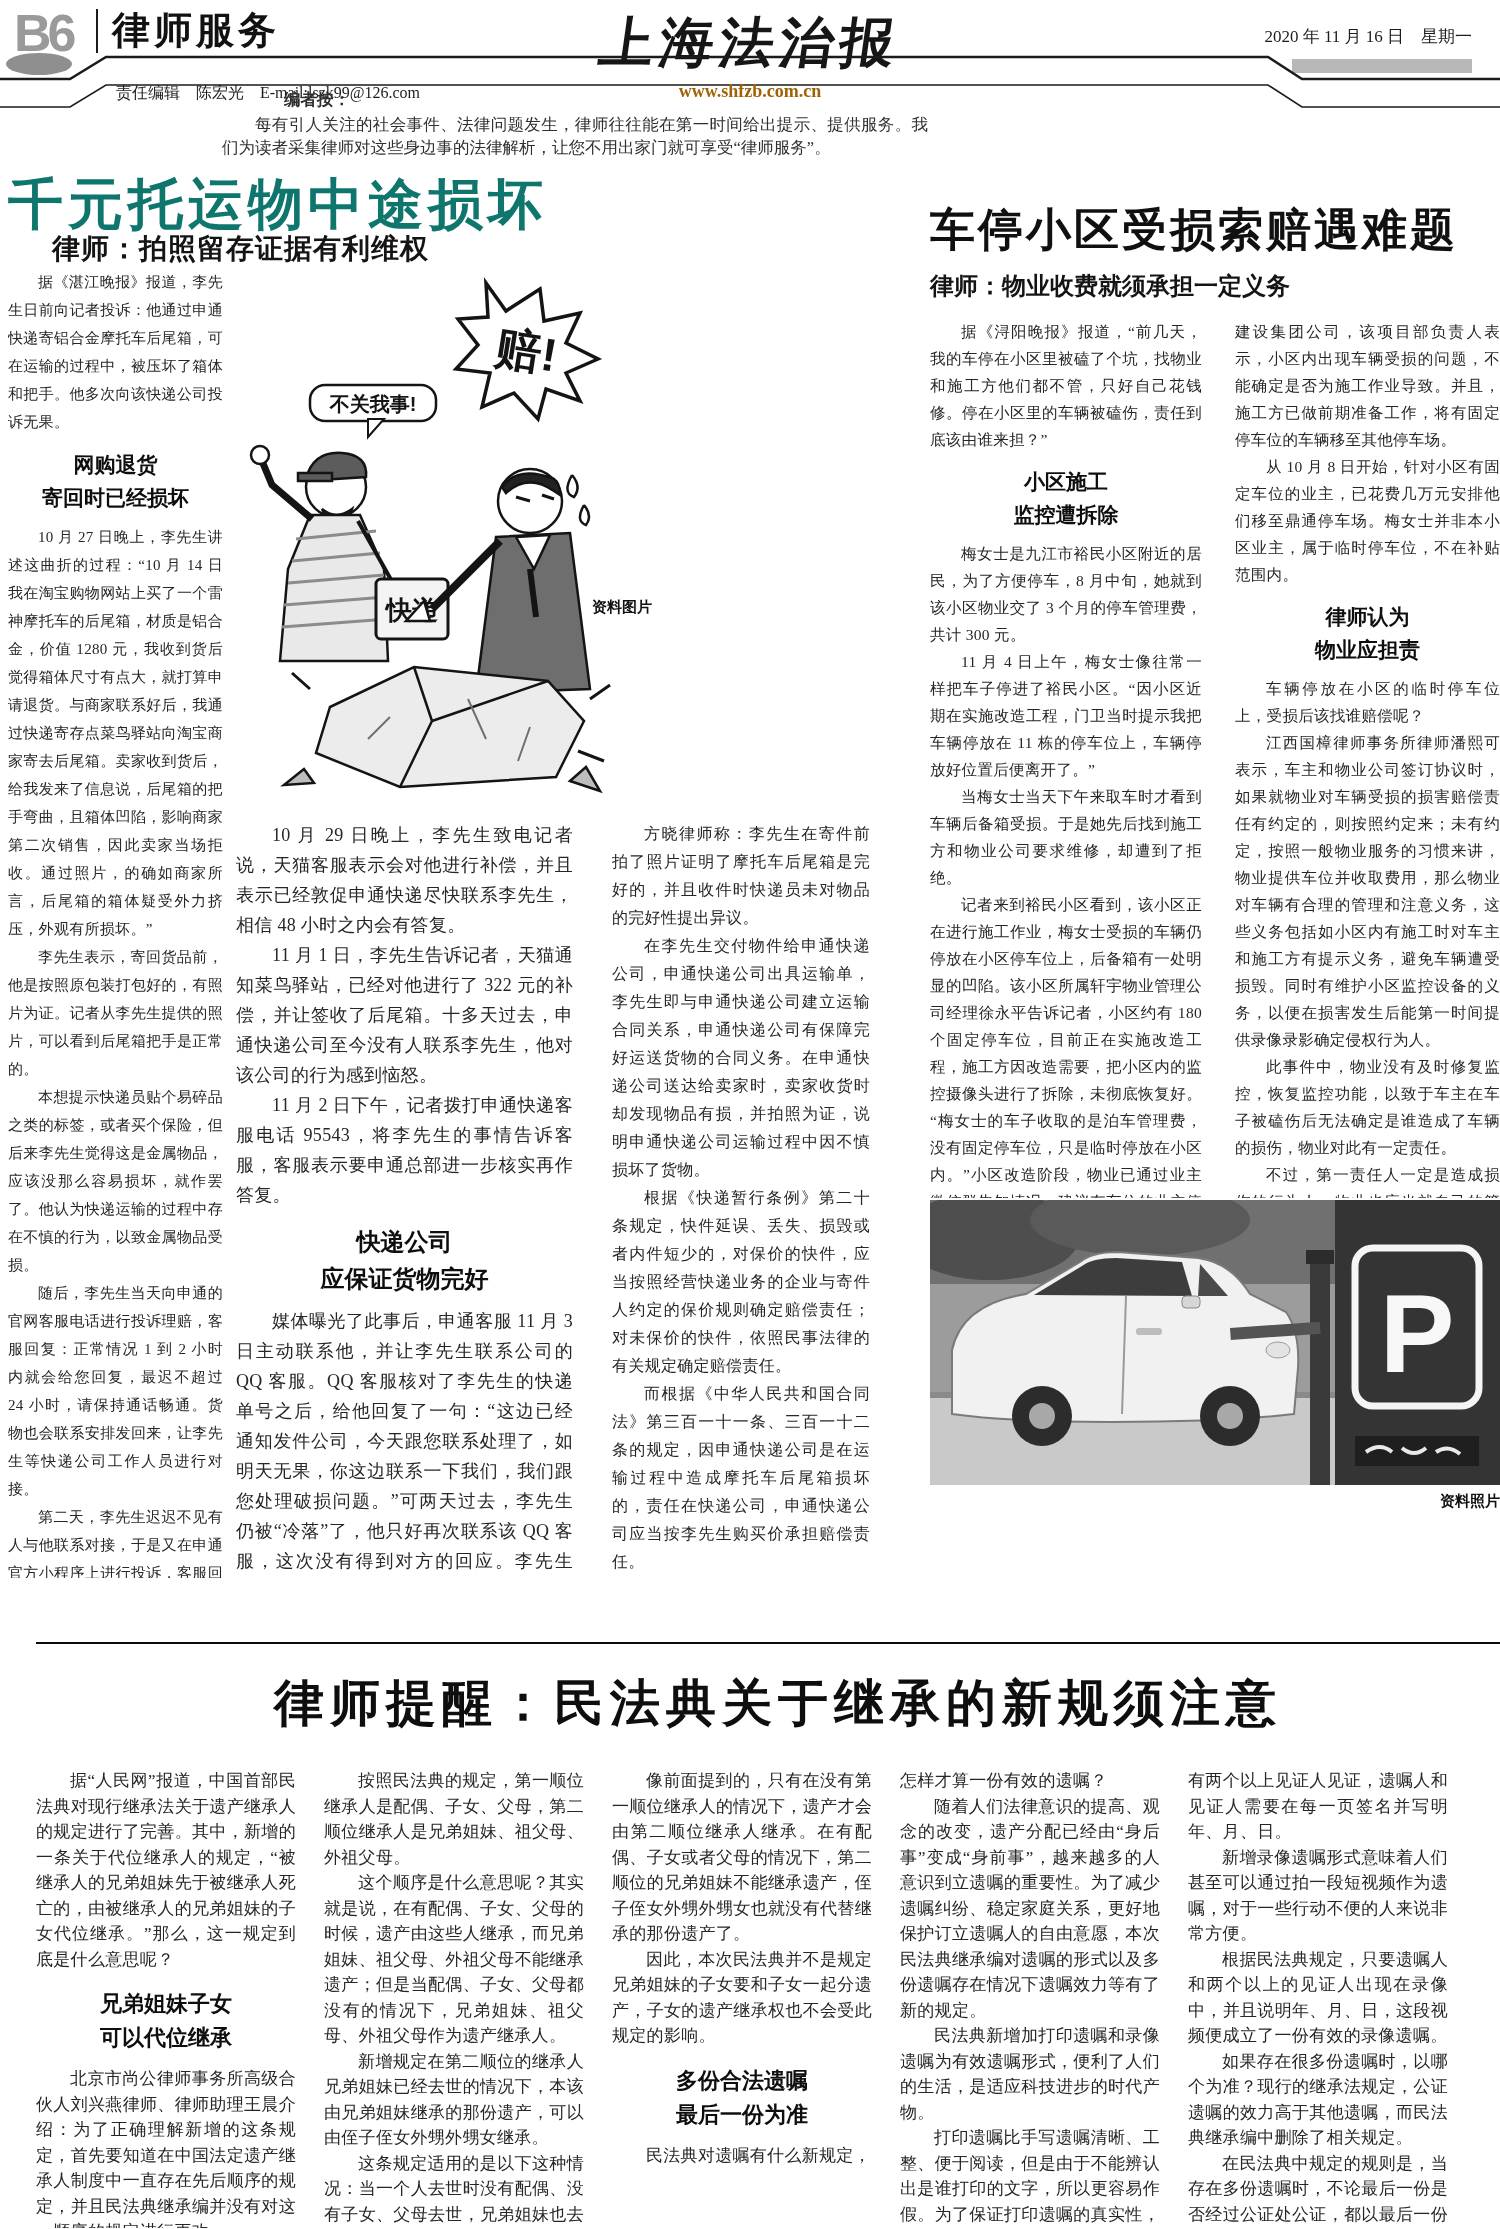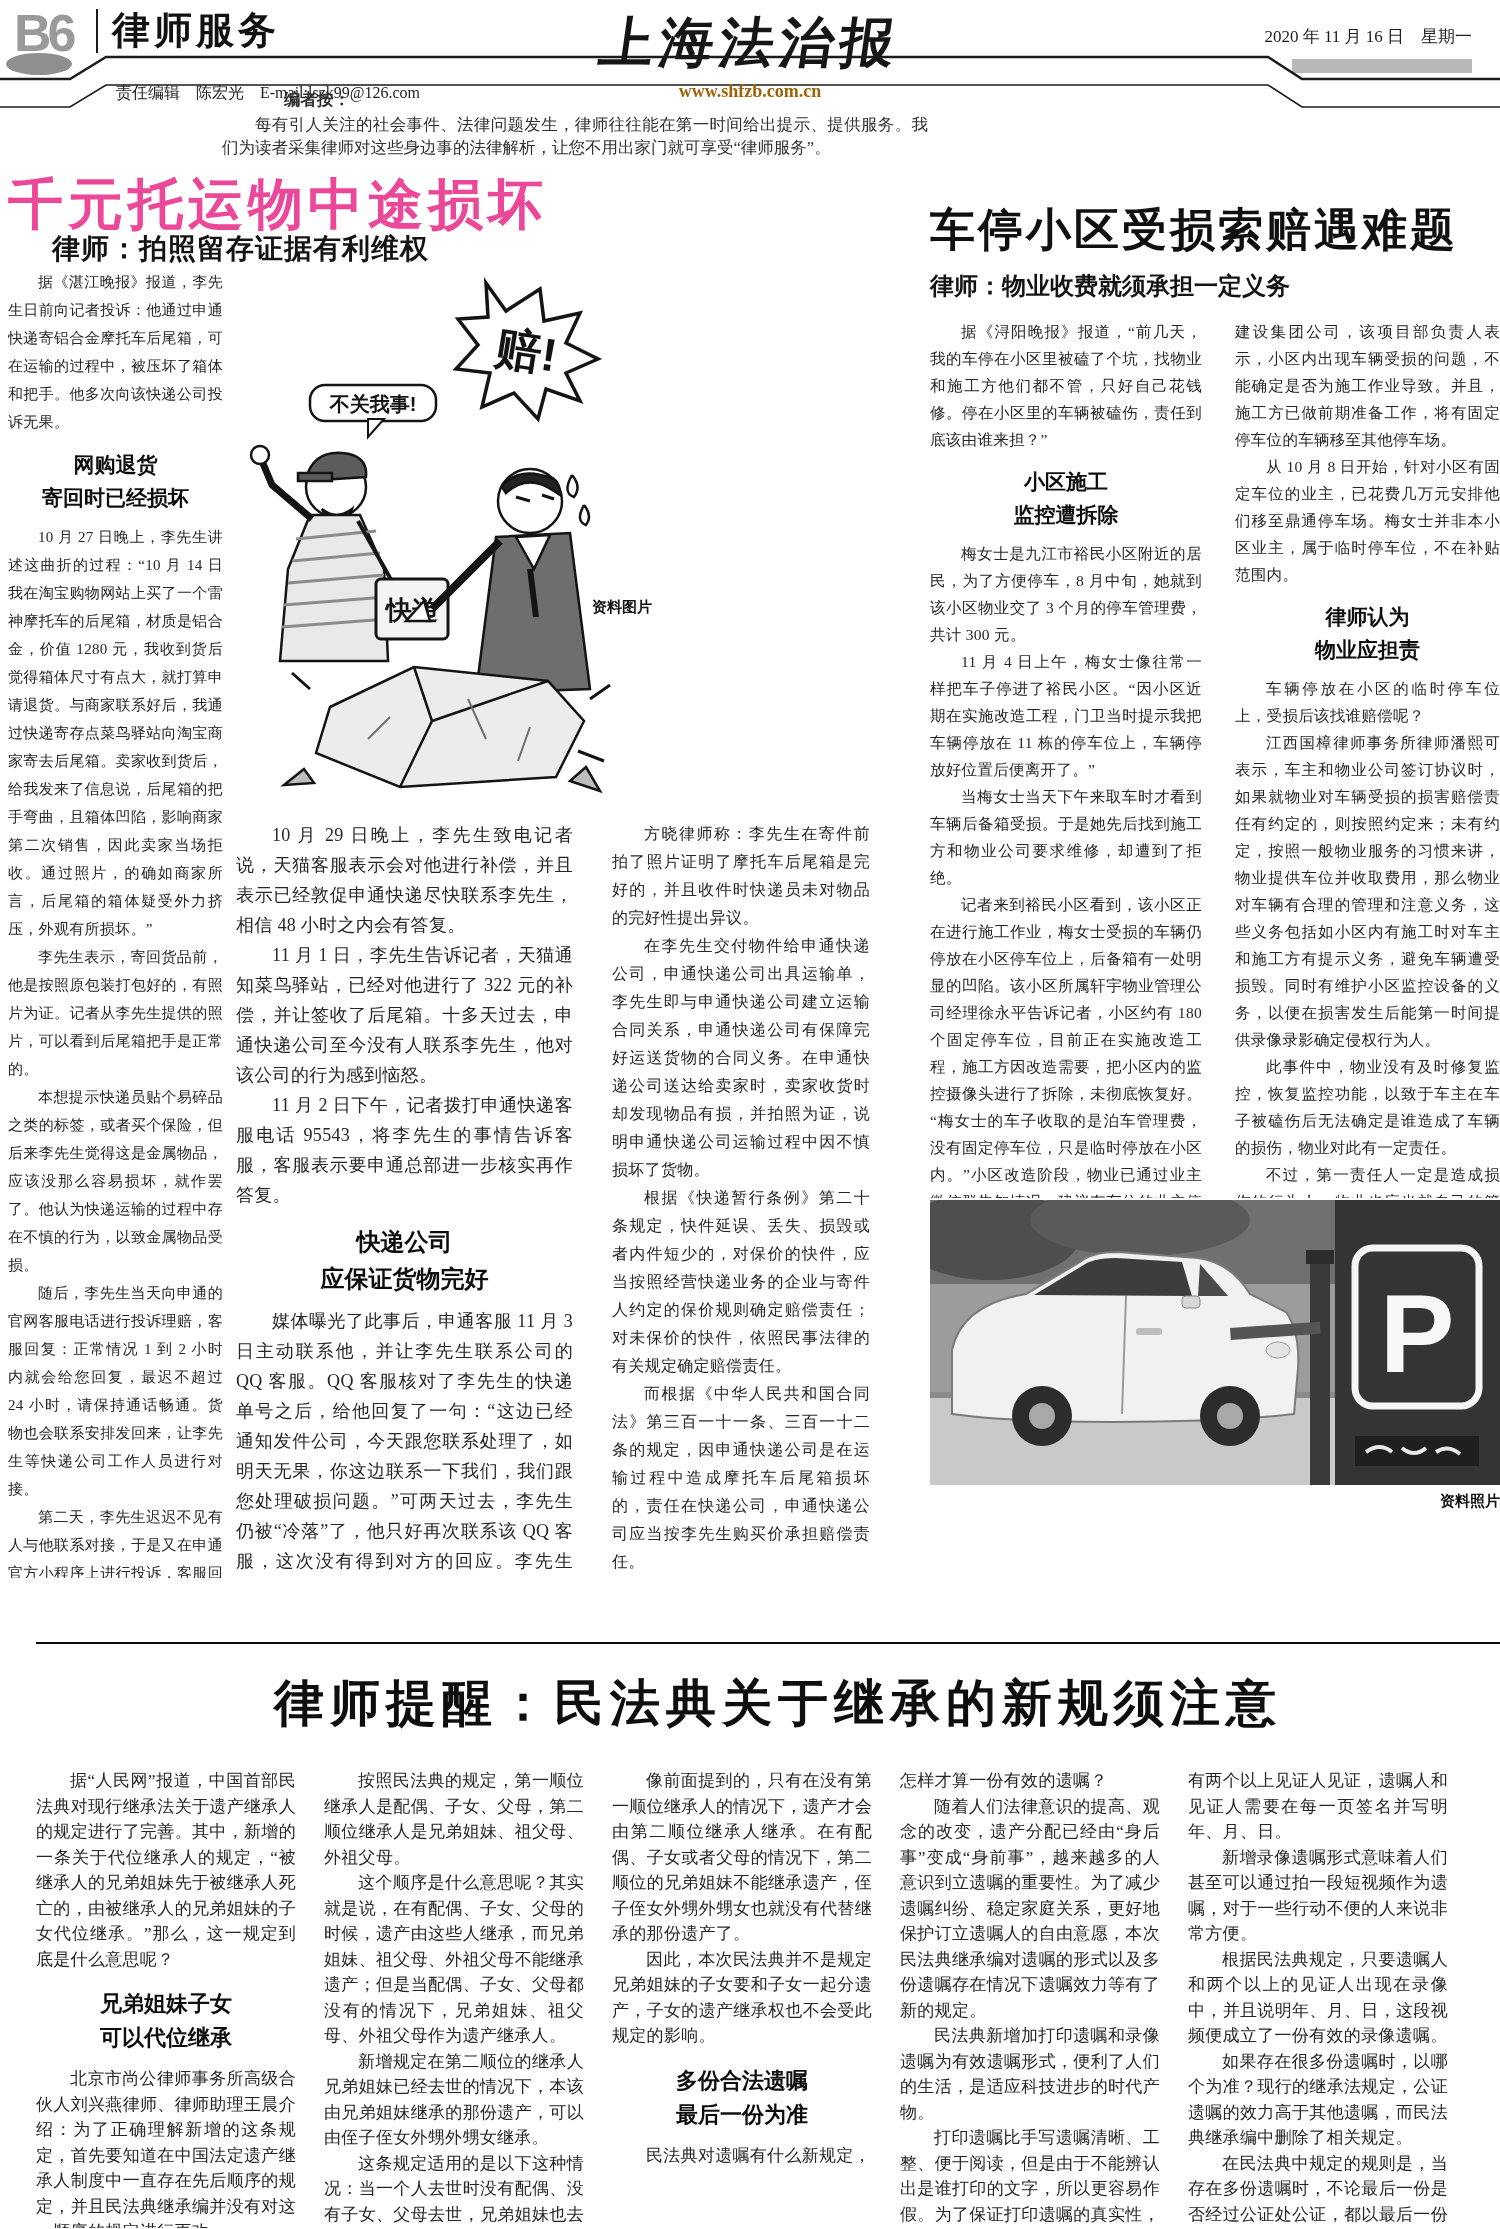--- a/index.html
+++ b/index.html
@@ -27,21 +27,21 @@
   .note .txt{margin:2px 0 0;text-indent:2em;text-align:justify;}
   
   .para{margin:0;text-indent:2em;text-align:justify;letter-spacing:.3px;}
   .para.noindent{text-indent:0;}
   .subhead{font-family:"Liberation Sans","DejaVu Sans",sans-serif;font-weight:bold;color:#0e0e0e;
       text-align:center;font-size:21px;line-height:1.55;margin:13px 0 9px;}
   .colbox{position:absolute;overflow:hidden;}
   
   .art-left{position:absolute;left:8px;top:168px;width:862px;height:1410px;}
   .la-title{position:absolute;left:0;top:0;font-family:"Liberation Sans","DejaVu Sans",sans-serif;
-      font-weight:bold;font-size:55px;letter-spacing:5px;color:#ec4899;}
+      font-weight:bold;font-size:55px;letter-spacing:5px;color:#0f766e;}
   .la-subtitle{position:absolute;left:0;top:62px;font-family:"Liberation Sans","DejaVu Sans",sans-serif;
       font-weight:bold;font-size:28px;color:#141414;letter-spacing:1px;margin-left:44px;}
   .la-body{position:absolute;left:0;top:100px;width:862px;height:1310px;}
   .la-col1{left:0;top:0;width:215px;height:1310px;font-size:15px;line-height:28px;}
   .la-col2{left:228px;top:552px;width:337px;height:758px;font-size:18px;line-height:30px;}
   .la-col2 .subhead{font-size:24px;}
   .la-col3{left:604px;top:552px;width:258px;height:758px;font-size:16px;line-height:28px;}
   .cartoon{position:absolute;left:210px;top:0px;width:432px;height:540px;}
   .img-caption{position:absolute;font-family:"Liberation Serif","DejaVu Serif",serif;
       font-weight:bold;font-size:15px;color:#111;}

